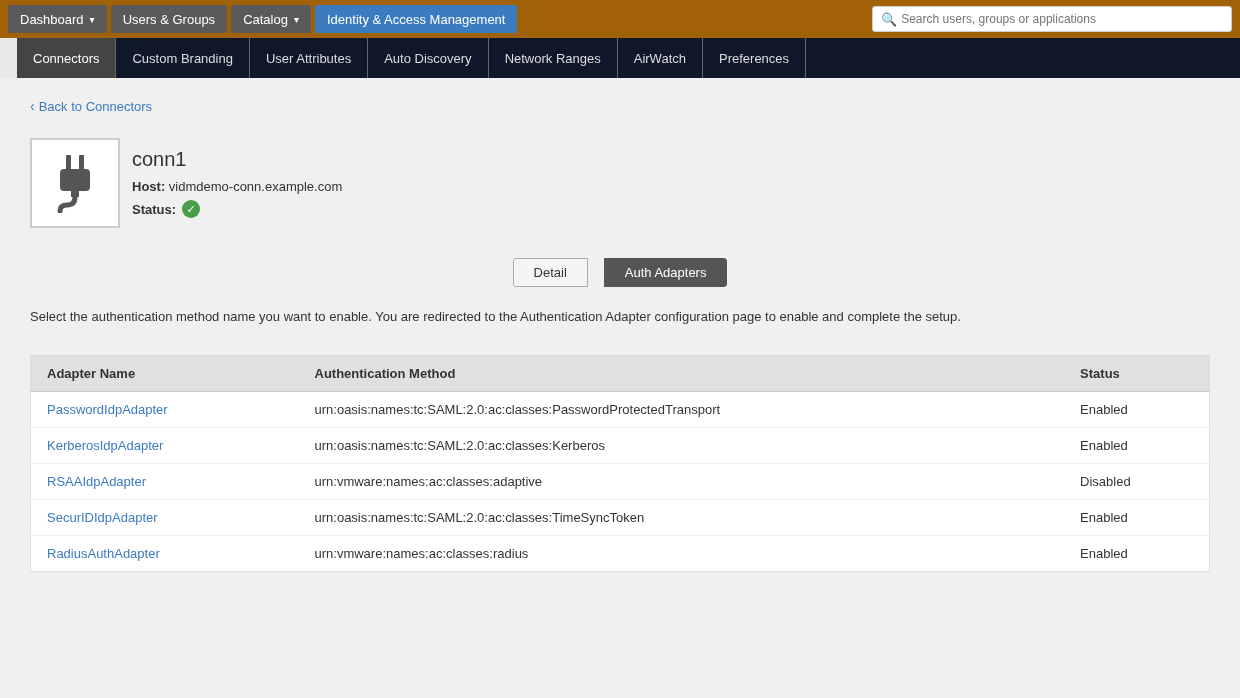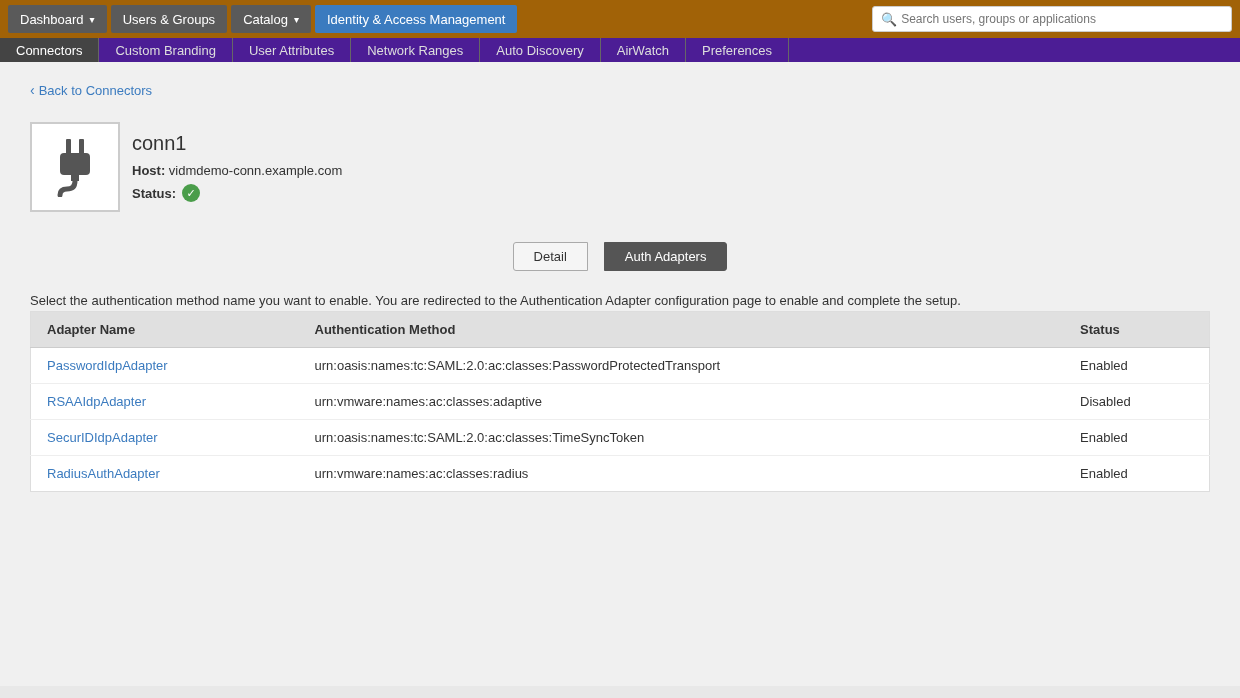--- a/index.html
+++ b/index.html
@@ -54,23 +54,24 @@
     .search-icon-char {
       color: #999;
       margin-right: 4px;
       font-size: 13px;
     }
 
     
     .second-nav {
       display: flex;
       align-items: center;
-      background: #4c1d95;
-      height: 24px;
+      background: #0f172a;
+      height: 40px;
       padding: 0;
+      margin-left: 17px;
     }
     .second-nav-item {
       color: #ddd;
       font-size: 13px;
       padding: 0 16px;
       height: 100%;
       display: flex;
       align-items: center;
       cursor: pointer;
       border-right: 1px solid #666;
@@ -193,21 +194,21 @@
     .tab-btn.active {
       background: #555;
       color: #fff;
       border-color: #555;
     }
 
     
     .description-text {
       font-size: 13px;
       color: #333;
-      margin-bottom: 0;
+      margin-bottom: 28px;
       line-height: 1.5;
     }
 
     
     .adapter-table {
       width: 100%;
       border-collapse: collapse;
       background: #fff;
       border: 1px solid #ddd;
     }
@@ -268,24 +269,24 @@
   <div class="second-nav-item active">
     <span>Connectors</span>
   </div>
   <div class="second-nav-item">
     <span>Custom Branding</span>
   </div>
   <div class="second-nav-item">
     <span>User Attributes</span>
   </div>
   <div class="second-nav-item">
+    <span>Auto Discovery</span>
+  </div>
+  <div class="second-nav-item">
     <span>Network Ranges</span>
-  </div>
-  <div class="second-nav-item">
-    <span>Auto Discovery</span>
   </div>
   <div class="second-nav-item">
     <span>AirWatch</span>
   </div>
   <div class="second-nav-item">
     <span>Preferences</span>
   </div>
 </nav>
 
 <main class="main-content">
@@ -347,20 +348,25 @@
         <th>Status</th>
       </tr>
     </thead>
     <tbody id="adapter-tbody">
     <tr>
           <td><a class="adapter-link">PasswordIdpAdapter</a></td>
           <td>urn:oasis:names:tc:SAML:2.0:ac:classes:PasswordProtectedTransport</td>
           <td class="status-enabled">Enabled</td>
         </tr>
         <tr>
+          <td><a class="adapter-link">KerberosIdpAdapter</a></td>
+          <td>urn:oasis:names:tc:SAML:2.0:ac:classes:Kerberos</td>
+          <td class="status-enabled">Enabled</td>
+        </tr>
+        <tr>
           <td><a class="adapter-link">RSAAIdpAdapter</a></td>
           <td>urn:vmware:names:ac:classes:adaptive</td>
           <td class="status-disabled">Disabled</td>
         </tr>
         <tr>
           <td><a class="adapter-link">SecurIDIdpAdapter</a></td>
           <td>urn:oasis:names:tc:SAML:2.0:ac:classes:TimeSyncToken</td>
           <td class="status-enabled">Enabled</td>
         </tr>
         <tr>

